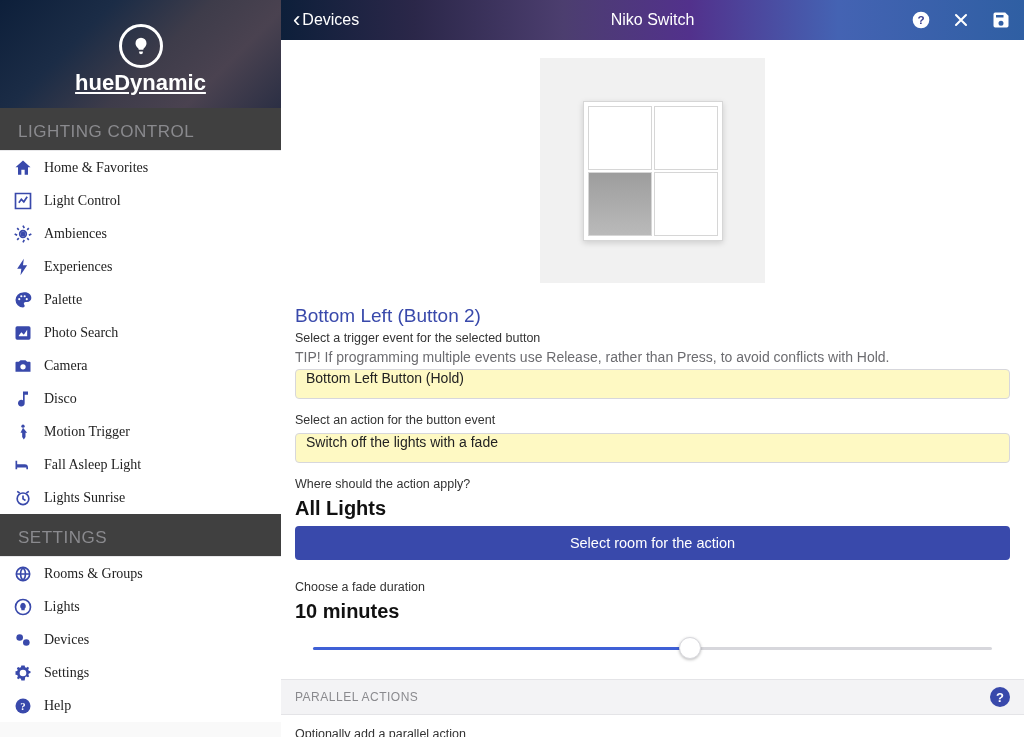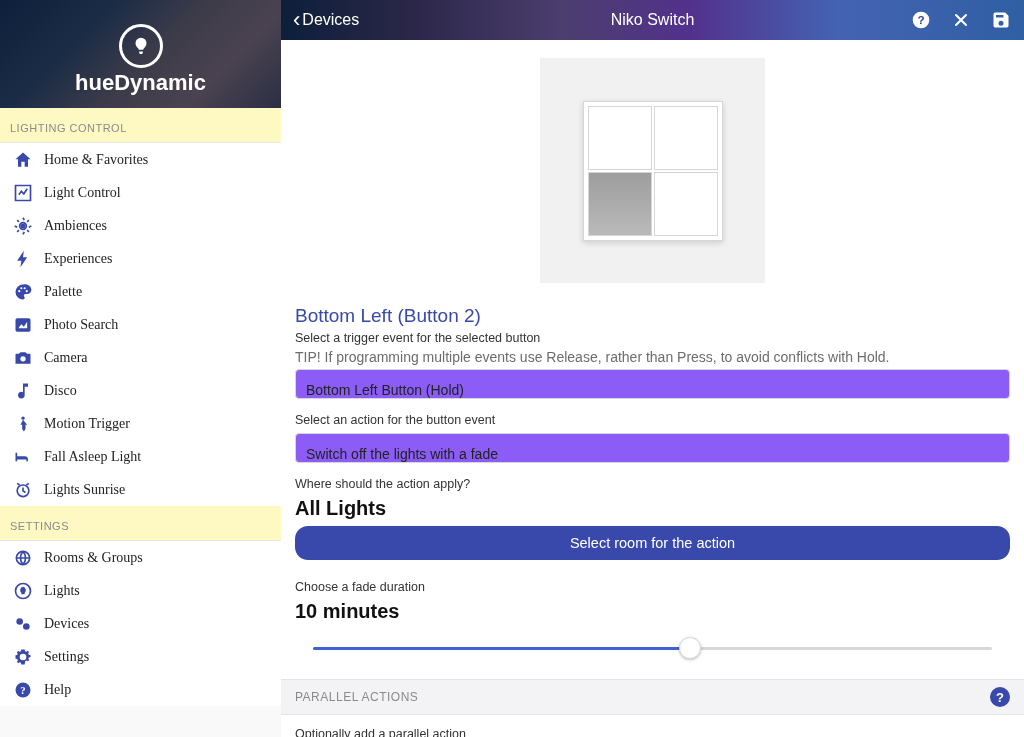--- a/index.html
+++ b/index.html
@@ -4,23 +4,23 @@
 <style>
   * { box-sizing: border-box; margin: 0; padding: 0; }
   html, body { width: 1024px; height: 737px; font-family: -apple-system, "Segoe UI", Helvetica, Arial, sans-serif; overflow: hidden; }
   body { display: flex; }
 
   
   .sidebar { width: 281px; height: 100%; background: #f9f9f9; display: flex; flex-direction: column; }
   .brand-header { height: 108px; background: linear-gradient(135deg,#0d1f3a 0%,#1b2c46 30%,#3e3c4a 55%,#4a4250 75%,#2b2f44 100%); position: relative; display:flex; align-items:flex-end; justify-content:center; padding-bottom:12px; }
   .brand-logo { width:44px; height:44px; border:3px solid #fff; border-radius:50%; display:flex; align-items:center; justify-content:center; position:absolute; top:24px; left:50%; transform:translateX(-50%); }
   .brand-logo svg { display:block; }
-  .brand-text-wrap { color:#fff; font-size:22px; font-weight:600; }
-
-  .sidebar-section-title { font-size:11px; color:#8a8a8e; letter-spacing:.5px; padding:14px 10px 8px; background:#fef9c3; border-bottom:1px solid #e8e8ea; }
+  .brand-text-wrap { color:#fff; font-size:22px; font-weight:600;text-decoration:underline; }
+
+  .sidebar-section-title { font-size:17px; color:#8a8a8e; letter-spacing:.5px; padding:14px 18px 8px; background:#404040; border-bottom:1px solid #e8e8ea; }
   .sidebar-list { list-style:none; background:#fff; }
   .sidebar-item { display:flex; align-items:center; height:33px; padding:0 10px; cursor:pointer;font-family:Liberation Serif, serif; }
   .sidebar-item .icon { width:26px; display:flex; align-items:center; justify-content:center; color:#3949ab; }
   .sidebar-item .icon svg { width:20px; height:20px; fill:#3949ab; }
   .sidebar-item .label { font-size:14px; color:#222; margin-left:8px; }
 
   
   .main { flex:1; height:100%; display:flex; flex-direction:column; background:#fff; }
   .topbar { height:40px; background: linear-gradient(90deg,#0d1f3a 0%,#2b2749 18%,#4c3e6f 38%,#52318c 55%,#4463b3 75%,#2f5fa3 100%); color:#fff; display:flex; align-items:center; padding:0 12px; position:relative; }
   .back-group { display:flex; align-items:center; cursor:pointer; }
@@ -38,25 +38,25 @@
   .switch-body .pad { position:absolute; border:1px solid #d6d6d6; background:#fff; }
   .pad.tl { left:4px; top:4px; width:64px; height:64px; }
   .pad.tr { right:4px; top:4px; width:64px; height:64px; }
   .pad.br { right:4px; bottom:4px; width:64px; height:64px; }
   .pad.bl { left:4px; bottom:4px; width:64px; height:64px; background:linear-gradient(180deg,#9d9d9d 0%,#bababa 100%); }
 
   .section-pad { padding:0 14px; }
   .button-heading { color:#3949ab; font-size:19px; font-weight:500; margin-bottom:4px; }
   .hint1 { font-size:12.5px; color:#333; margin-bottom:4px; }
   .hint2 { font-size:14px; color:#6c6c70; margin-bottom:4px; }
-  .dropdown { width:100%; border:1px solid #d7d7dc; border-radius:4px; background:#8b5cf6; height:30px; display:flex; align-items:flex-end; padding:0 10px; font-size:14px; color:#222; margin-bottom:14px; cursor:pointer; }
+  .dropdown { width:100%; border:1px solid #d7d7dc; border-radius:4px; background:#fef9c3; height:30px; display:flex; align-items:flex-start; padding:0 10px; font-size:14px; color:#222; margin-bottom:14px; cursor:pointer; }
 
   .field-label { font-size:12.5px; color:#333; margin-bottom:6px; }
   .value-strong { font-size:20px; font-weight:600; color:#111; margin-bottom:6px; }
-  .big-btn { width:100%; height:34px; border-radius:13px; background:#3949ab; color:#fff; font-size:14.5px; display:flex; align-items:center; justify-content:center; cursor:pointer; margin-bottom:20px; }
+  .big-btn { width:100%; height:34px; border-radius:4px; background:#3949ab; color:#fff; font-size:14.5px; display:flex; align-items:center; justify-content:center; cursor:pointer; margin-bottom:20px; }
 
   
   .slider-wrap { position:relative; height:40px; margin:4px 0 8px; padding:0 18px; }
   .slider-track { position:absolute; top:18px; left:18px; right:18px; height:3px; background:#d7d7dc; border-radius:2px; }
   .slider-fill { position:absolute; top:18px; left:18px; height:3px; background:#3f60d6; border-radius:2px; }
   .slider-thumb { position:absolute; top:8px; width:22px; height:22px; background:#fff; border:1px solid #d7d7dc; border-radius:50%; box-shadow:0 1px 3px rgba(0,0,0,.25); cursor:grab; }
 
   .parallel-header { margin-top:10px; background:#f3f3f5; border-top:1px solid #e4e4e7; border-bottom:1px solid #e4e4e7; height:36px; display:flex; align-items:center; padding:12px 14px; position:relative; }
   .parallel-header .ph-title { font-size:12px; color:#8a8a8e; letter-spacing:.5px; }
   .parallel-header .help-badge { position:absolute; right:14px; width:20px; height:20px; border-radius:50%; background:#3949ab; color:#fff; font-size:13px; font-weight:700; display:flex; align-items:center; justify-content:center; cursor:pointer; }

